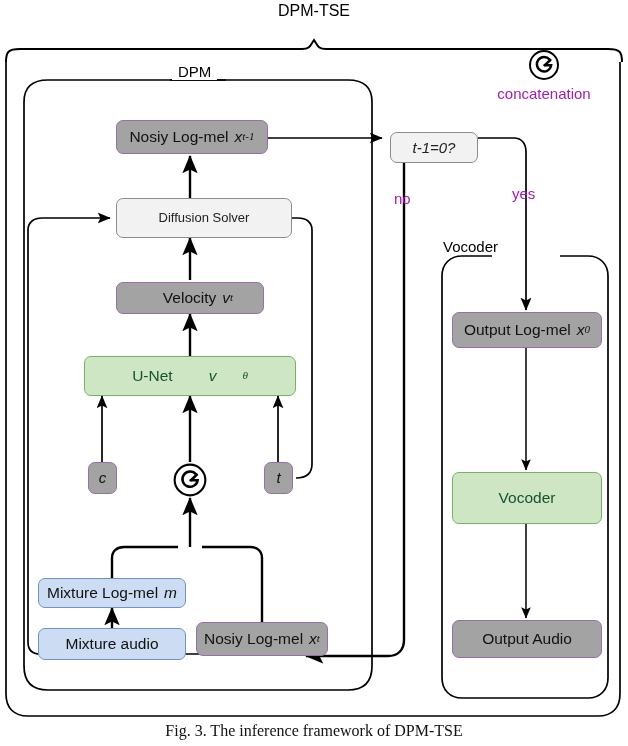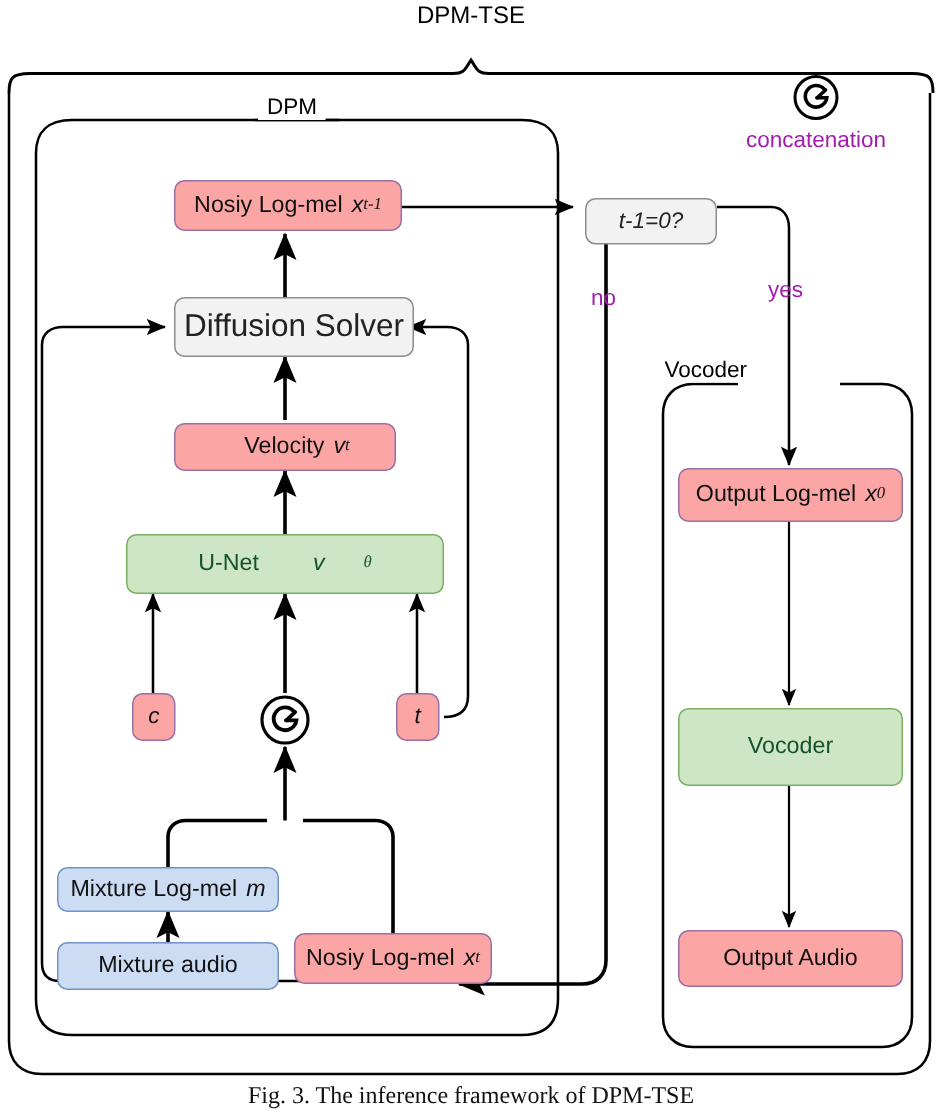--- a/index.html
+++ b/index.html
@@ -4,21 +4,21 @@
 <title>DPM-TSE diagram</title>
 <style>
   html,body{margin:0;padding:0;background:#ffffff;}
   body{width:628px;height:746px;font-family:"Liberation Sans","DejaVu Sans",sans-serif;}
   #stage{position:relative;width:628px;height:746px;overflow:hidden;background:#fff;}
   #svgroot{position:absolute;left:0;top:0;width:628px;height:746px;}
   .lbl{position:absolute;white-space:nowrap;color:#a21caf;}
   
   .node{position:absolute;box-sizing:border-box;display:flex;align-items:center;
         justify-content:center;border-radius:7px;text-align:center;line-height:1.05;}
-  .n-purple{background:#fca5a5;border:1.6px solid #9a6fa8;color:#111;}
+  .n-purple{background:#a3a3a3;border:1.6px solid #9a6fa8;color:#111;}
   .n-blue{background:#ccdcf3;border:1.6px solid #6f93c6;color:#111;}
   .n-green{background:#cfe6c4;border:1.6px solid #79b062;color:#14532d;gap:26px;}
   .n-grey{background:#f2f2f2;border:1.8px solid #8c8c8c;color:#222;}
   .it{font-style:italic;}
   .sub{font-style:italic;font-size:0.72em;vertical-align:-0.33em;letter-spacing:0;font-family:Liberation Serif, serif;}
   .grp-title{position:absolute;background:#fff;padding:0 6px;color:#000;}
   .cap{position:absolute;width:628px;text-align:center;color:#111;}
   .concat-wrap{position:absolute;}
 </style>
 </head>
@@ -118,21 +118,21 @@
   <div class="node n-purple" style="left:116px;top:120px;width:152px;height:34px;font-size:15.5px;">
     <span>Nosiy Log-mel</span>
     <span class="it" style="margin-left:6px;">x</span>
       <span class="sub">t-1</span>
   </div>
 
   <div class="node n-grey" style="left:390px;top:132px;width:88px;height:31px;font-size:15px;">
     <span class="it">t-1=0?</span>
   </div>
 
-  <div class="node n-grey" style="left:116px;top:198px;width:160px;height:40px;font-size:21px;">
+  <div class="node n-grey" style="left:116px;top:198px;width:176px;height:40px;font-size:13px;">
     <span>Diffusion Solver</span>
   </div>
 
   <div class="node n-purple" style="left:116px;top:282px;width:148px;height:32px;font-size:15.5px;padding-left:16px;">
     <span>Velocity</span>
     <span class="it" style="margin-left:6px;">v</span>
       <span class="sub">t</span>
   </div>
 
   <div class="node n-green" style="left:84px;top:356px;width:212px;height:40px;font-size:15.5px;">

